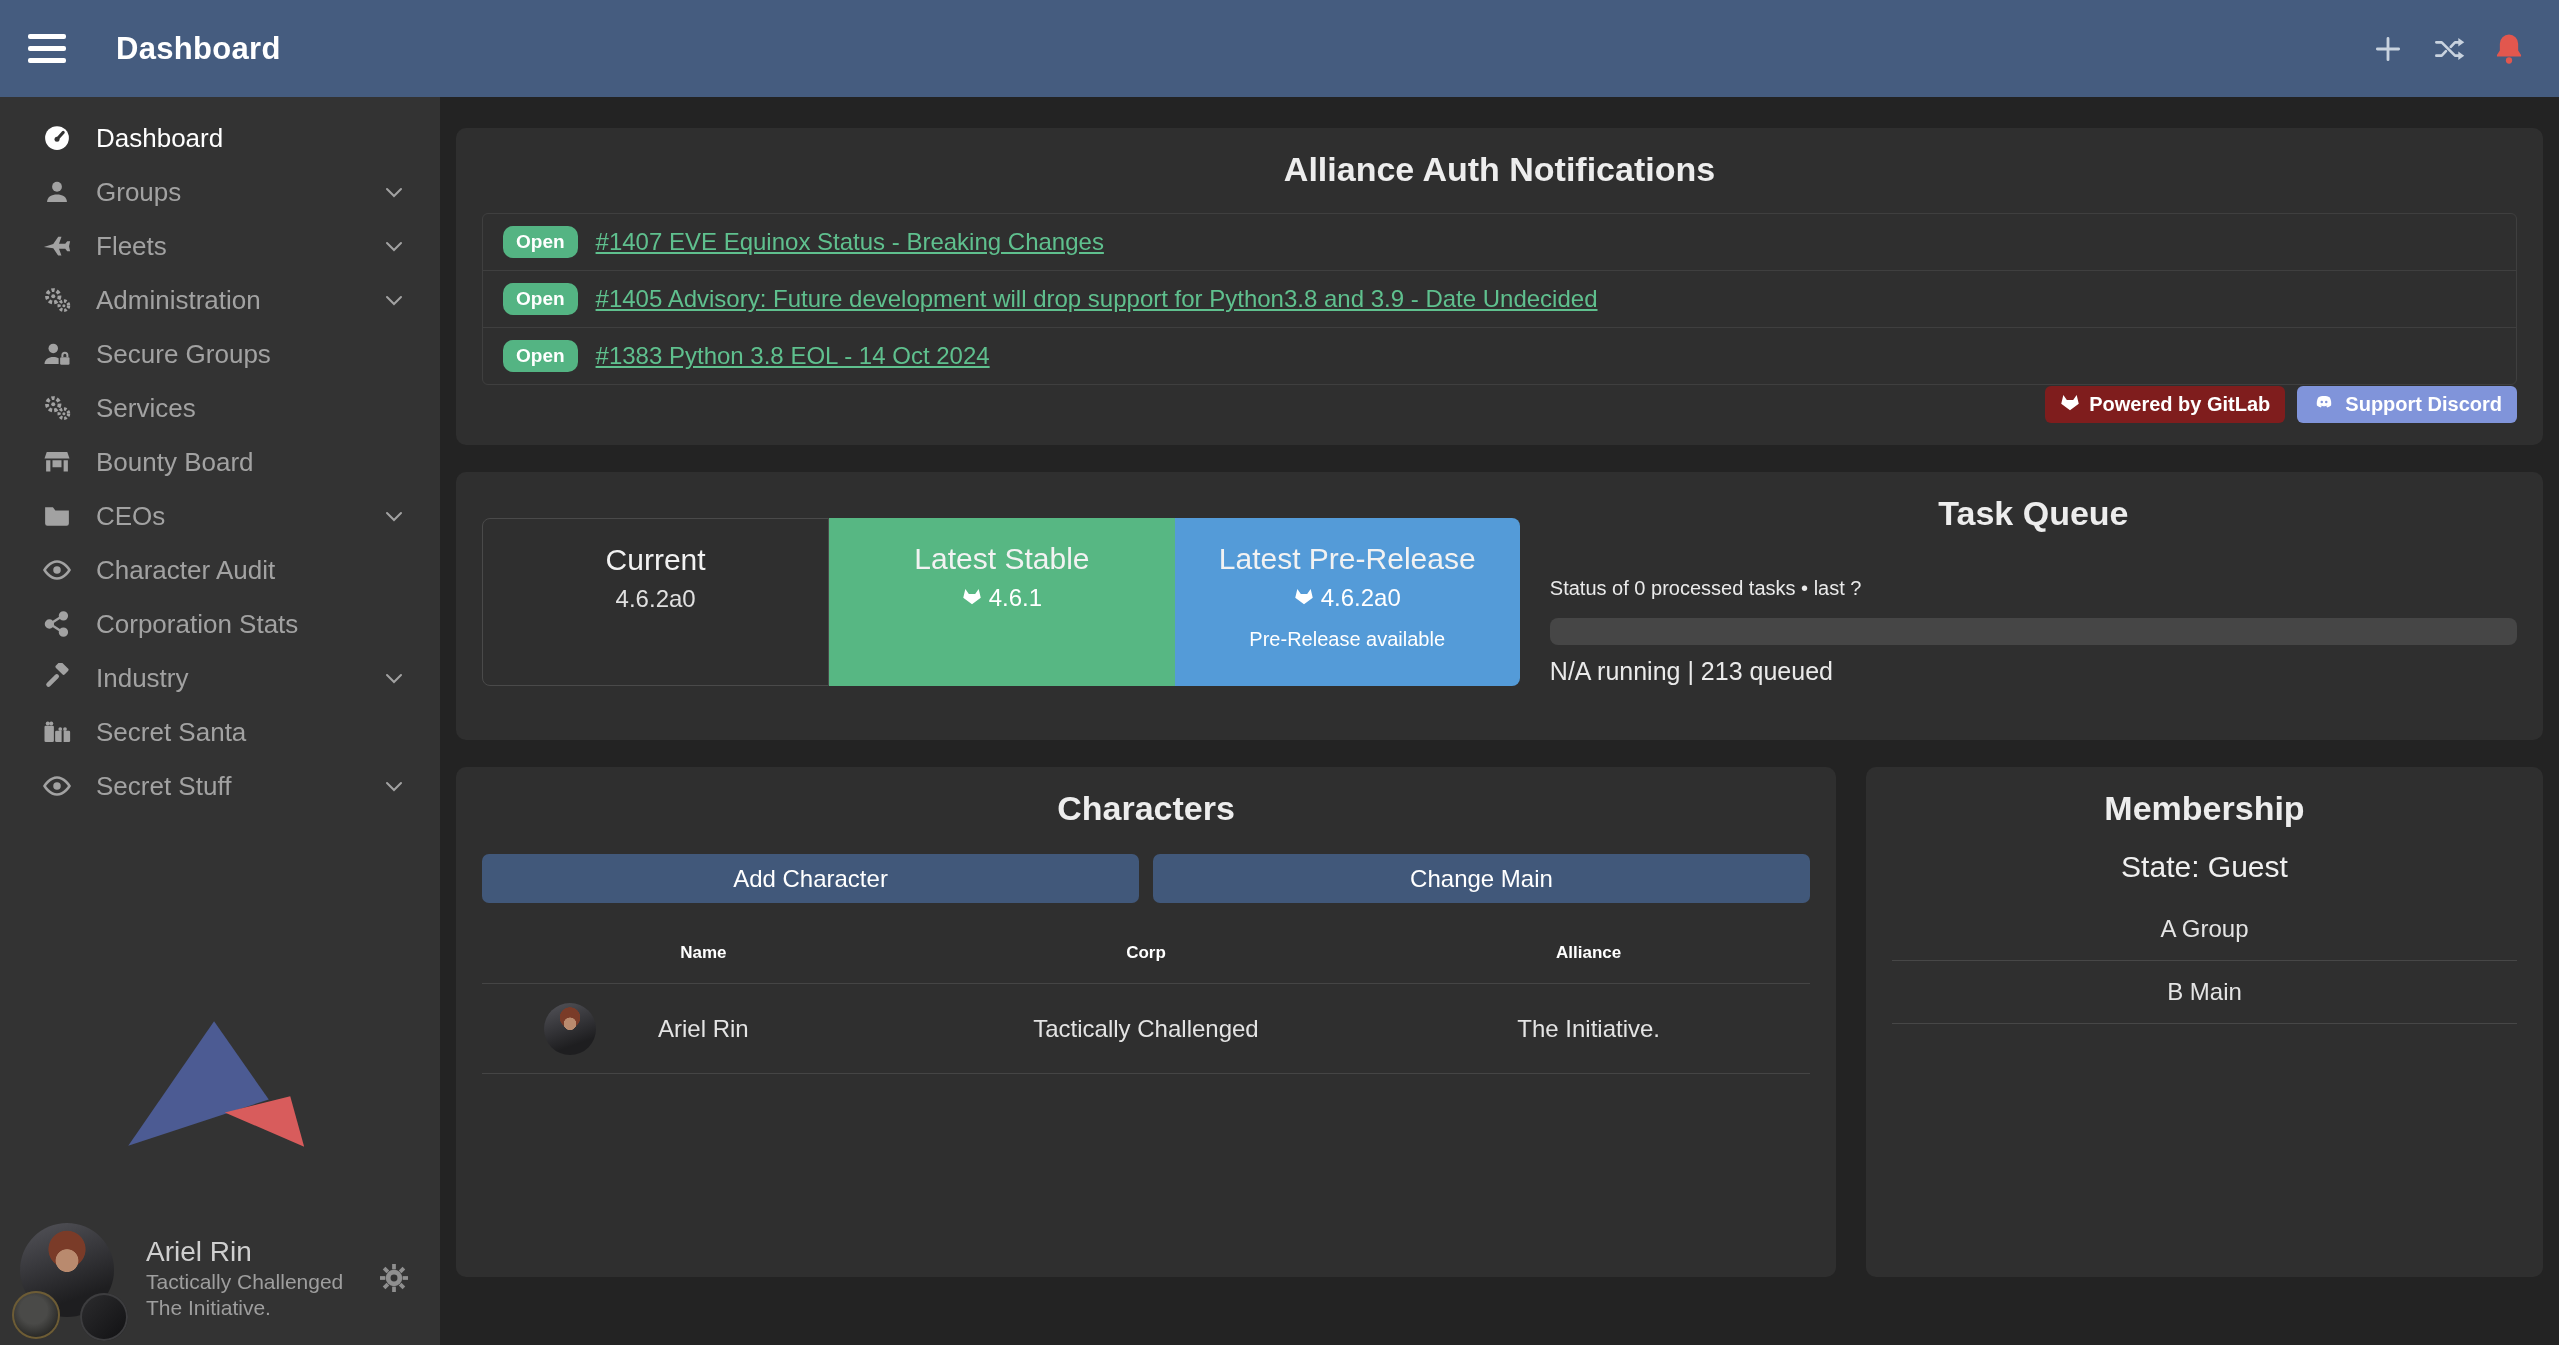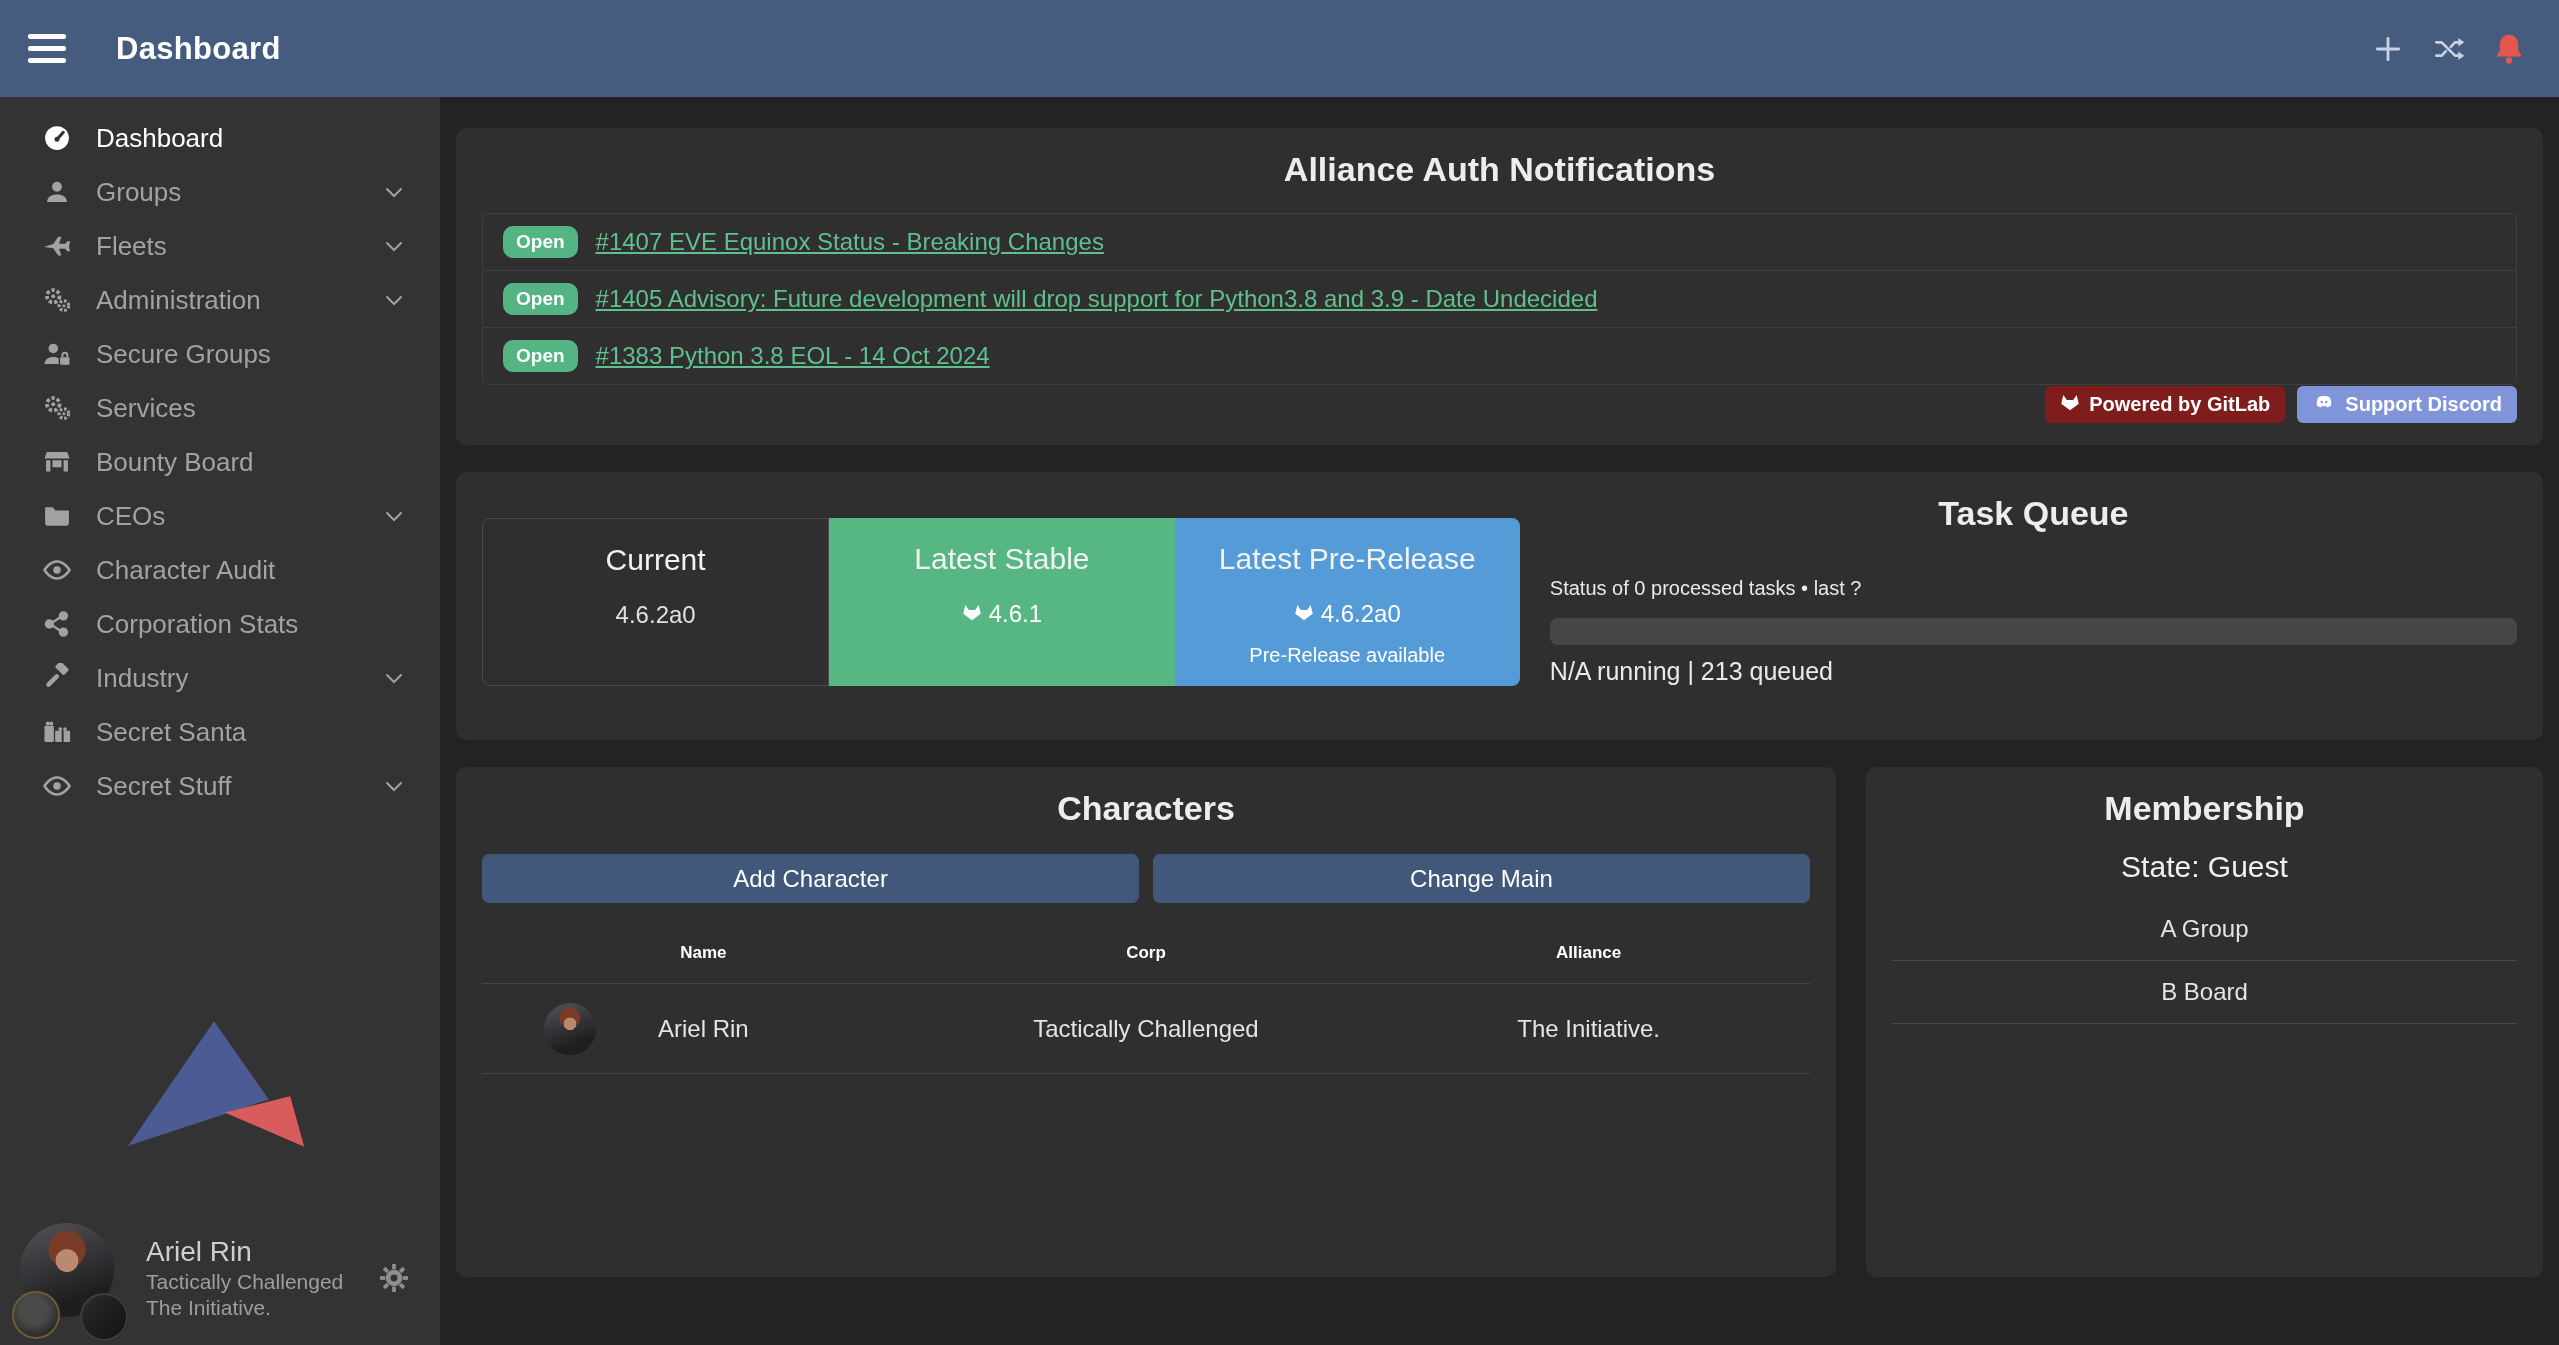--- a/index.html
+++ b/index.html
@@ -66,21 +66,21 @@
   .fbadge.gitlab { background:#7f1d1d; }
   .fbadge.discord { background:#8094da; }
 
   
   .panel-sw { height:268px; padding:22px 26px; display:flex; }
   .sw-half { width:51%; display:flex; flex-direction:column; }
   .tq-half { width:49%; display:flex; flex-direction:column; padding-left:30px; }
   .version-cells { display:flex; margin-top:24px; height:168px; }
   .vcell { flex:1; text-align:center; padding-top:24px; }
   .vcell .vtitle { font-size:30px; color:#f2f2f2; }
-  .vcell .vvalue { font-size:24px; margin-top:24px; color:#fff;
+  .vcell .vvalue { font-size:24px; margin-top:8px; color:#fff;
     display:flex; align-items:center; justify-content:center; gap:7px; }
   .vcell .vnote { font-size:20px; margin-top:16px; color:#fff; }
   .vcell.current { border:1px solid #4a4a4a; border-radius:8px 0 0 8px; color:#e0e0e0; }
   .vcell.current .vvalue { color:#e0e0e0; }
   .vcell.stable { background:#57b783; }
   .vcell.prerelease { background:#549bd8; border-radius:0 8px 8px 0; }
   .tq-status { font-size:20px; color:#eaeaea; margin-top:44px; }
   .tq-progress { height:27px; background:#464646; border-radius:8px; margin-top:18px; overflow:hidden; }
   .tq-fill { height:100%; width:0%; background:#54b483; }
   .tq-queue { font-size:25px; color:#eaeaea; margin-top:12px; }
@@ -461,17 +461,17 @@
           </tr>
         </tbody>
       </table>
     </section>
 
     <section class="panel panel-membership">
       <h2 class="panel-title">Membership</h2>
       <div class="mem-state">State: Guest</div>
       <ul class="mem-list">
         <li class="mem-item">A Group</li>
-        <li class="mem-item">B Board</li>
+        <li class="mem-item">B Main</li>
       </ul>
     </section>
   </div>
 </main>
 
 </body></html>

